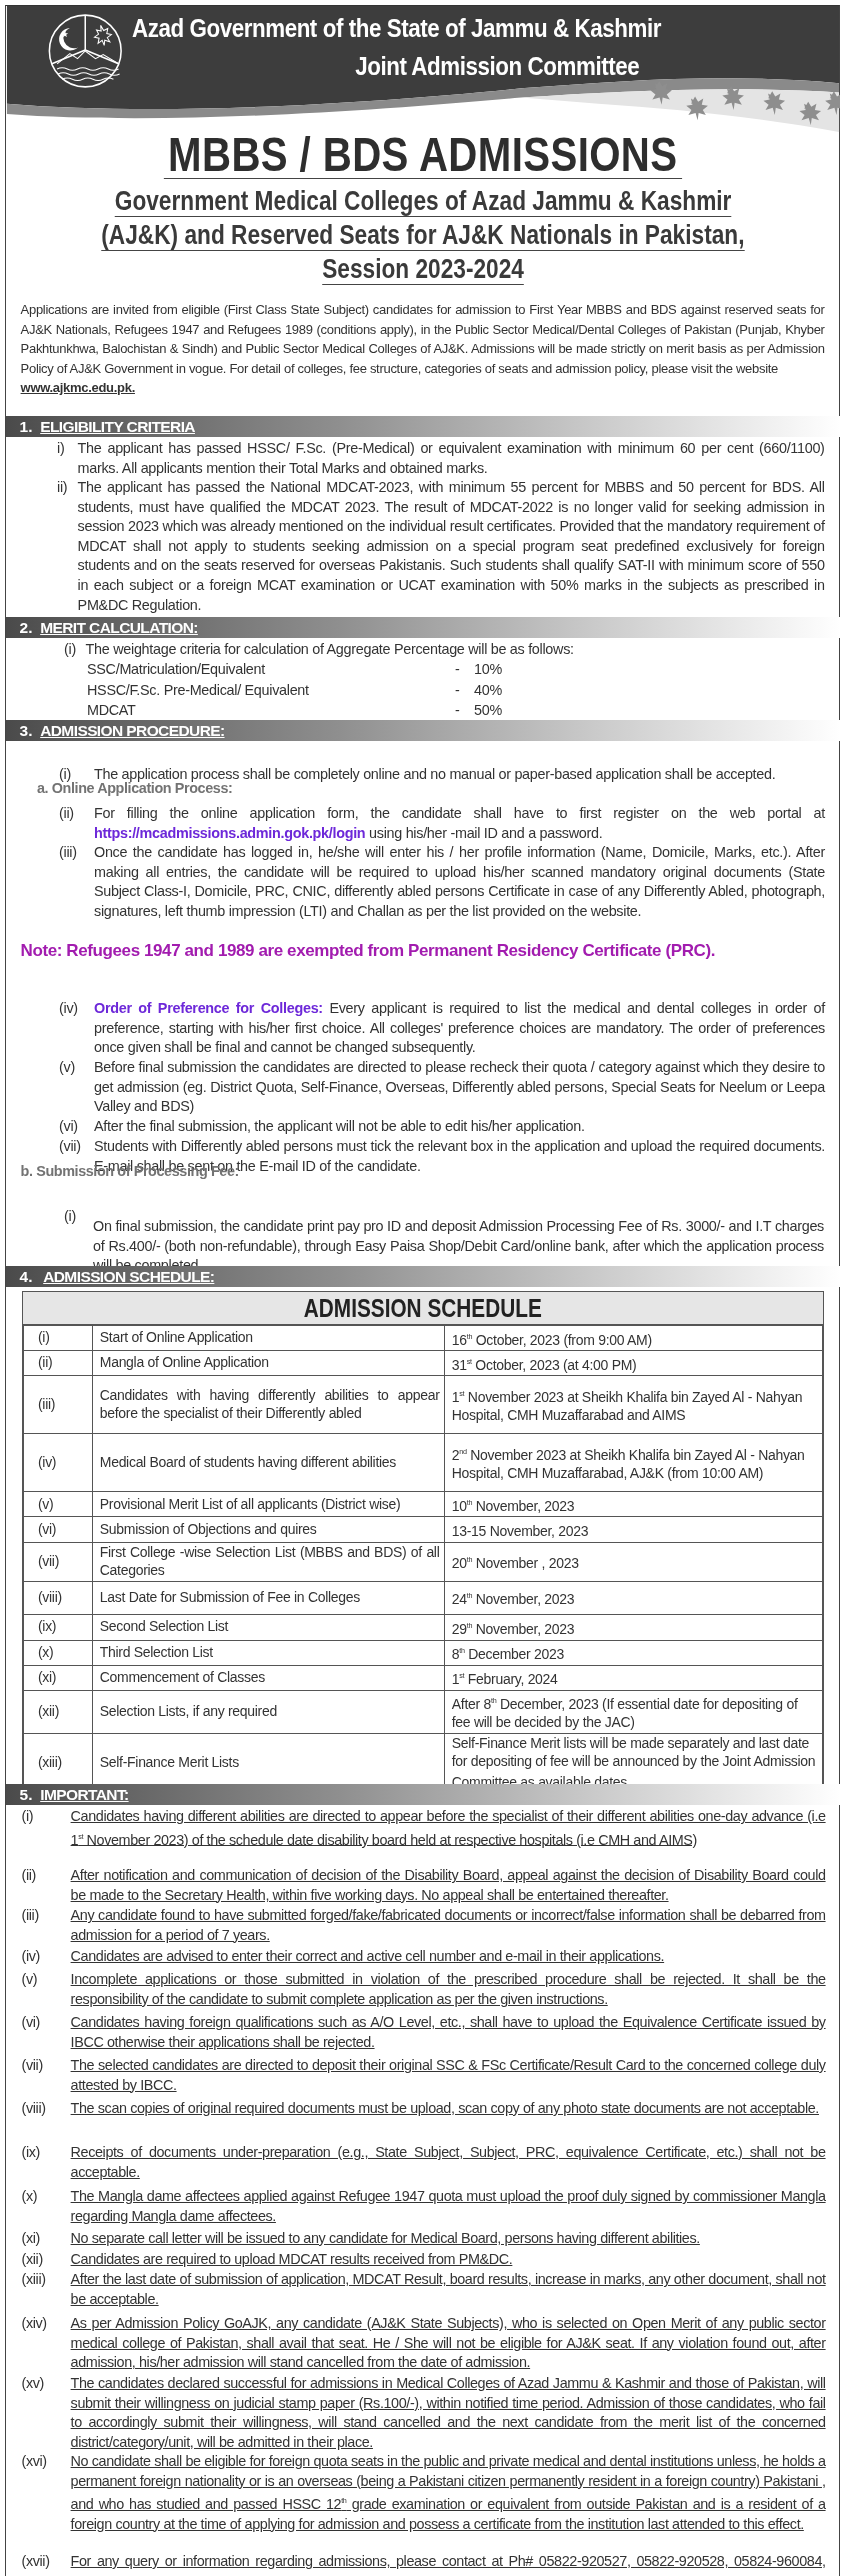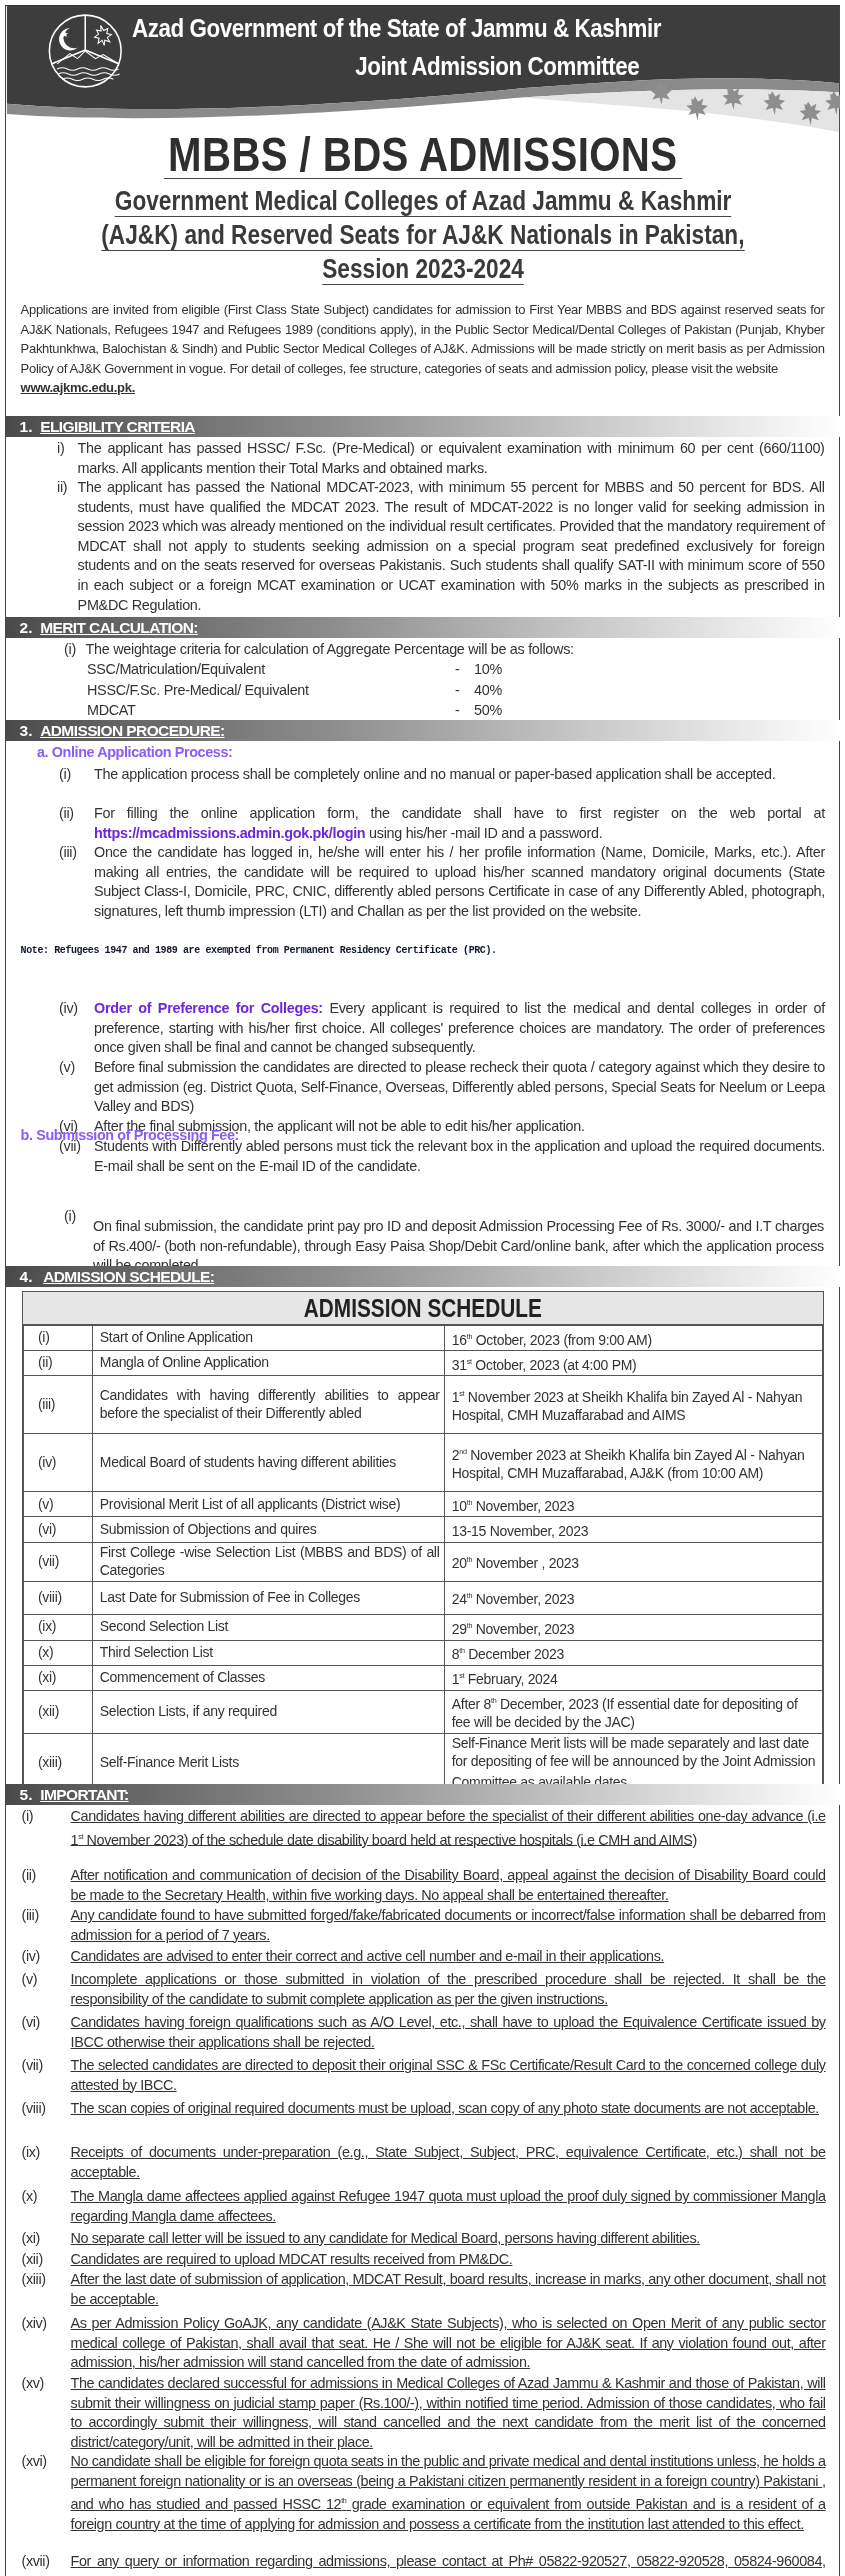--- a/index.html
+++ b/index.html
@@ -27,22 +27,22 @@
   
   .bar { position: absolute; left: 6.2px; width: 834px; height: 20.6px; background: linear-gradient(to right, #4a4a4a 0%, #5a5a5a 8%, #8f8f8f 40%, #c9c9c9 70%, #ffffff 100%); }
   .bar .num { position: absolute; left: 13.4px; top: 1.5px; color: #fff; font-weight: bold; font-size: 15.5px; }
   .bar .lbl { position: absolute; left: 34px; top: 1.5px; color: #fff; font-weight: bold; font-size: 15.5px; text-decoration: underline; letter-spacing: -0.6px; white-space: nowrap; }
 
   .item { position: absolute; font-size: 14.4px; line-height: 19.6px; color: #333; letter-spacing: -0.3px; }
   .item .mk { position: absolute; left: 0; top: 0; }
   .item .tx { position: absolute; top: 0; text-align: justify; }
   .item b { color: #6d28d9; }
 
-  .subhead { position: absolute; font-size: 14.4px; line-height: 19.6px; font-weight: bold; color: #8b5cf6; letter-spacing: -0.4px; }
-  .note { position: absolute; left: 20.6px; width: 804px; font-size: 10px; line-height: 19.6px; font-weight: bold; color: #0f172a; letter-spacing: -0.4px; text-align: justify; font-family: Liberation Mono, monospace; }
+  .subhead { position: absolute; font-size: 14.4px; line-height: 19.6px; font-weight: bold; color: #737373; letter-spacing: -0.4px; margin-top: 36px; }
+  .note { position: absolute; left: 20.6px; width: 804px; font-size: 17px; line-height: 19.6px; font-weight: bold; color: #a21caf; letter-spacing: -0.4px; text-align: justify; }
 
   .weights { position: absolute; left: 87px; font-size: 14.4px; line-height: 20.6px; color: #333; letter-spacing: -0.3px; }
   .weights .row { position: relative; height: 20.6px; width: 412px; }
   .weights .k { position: absolute; left: 0; }
   .weights .d { position: absolute; left: 368px; }
   .weights .v { position: absolute; left: 387px; }
 
   
   .sched { position: absolute; left: 21.6px; top: 1291px; width: 802px; border: 1.5px solid #555; }
   .sched-title { height: 33px; background: #e6e6e6; border-bottom: 1.5px solid #555; text-align: center; }

